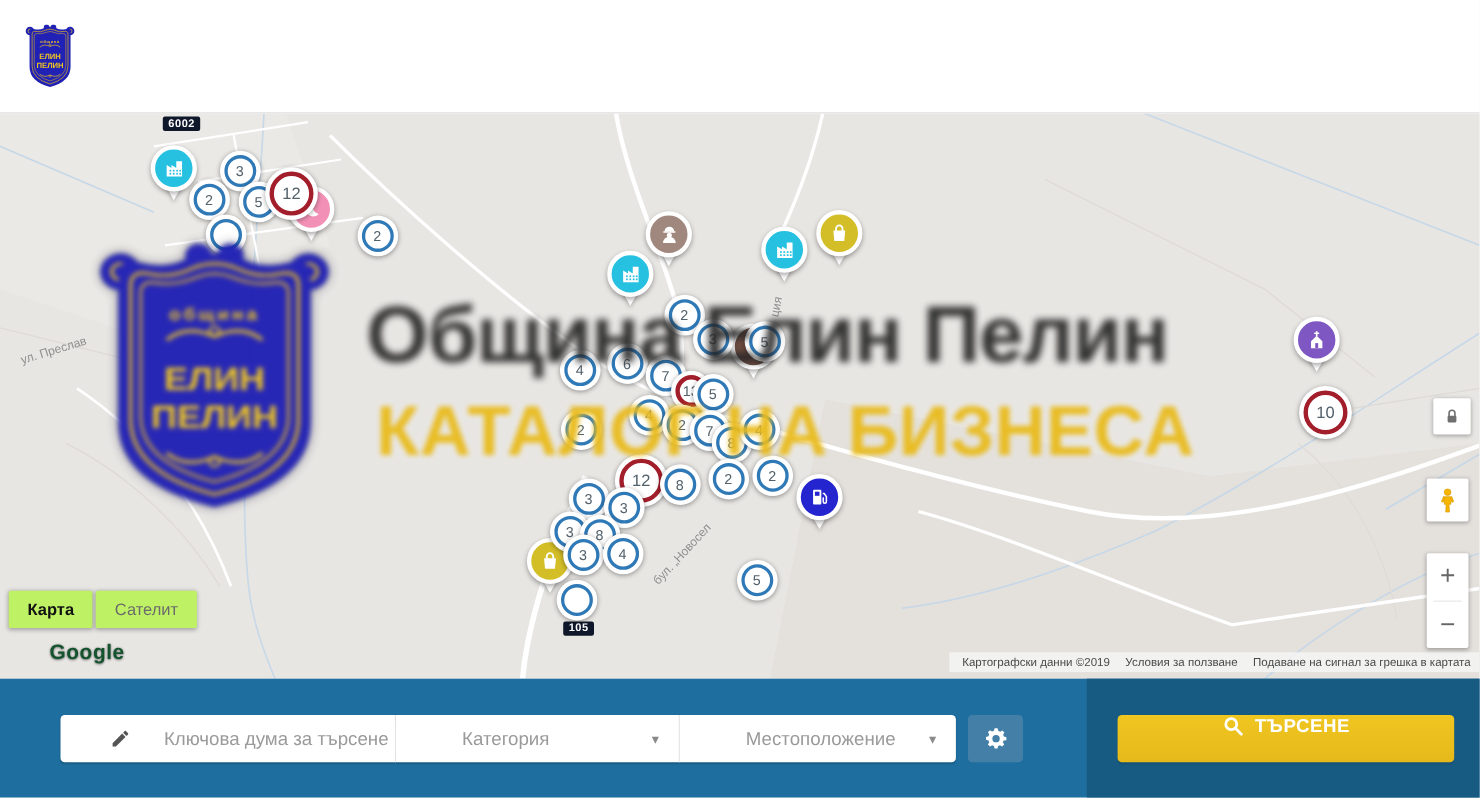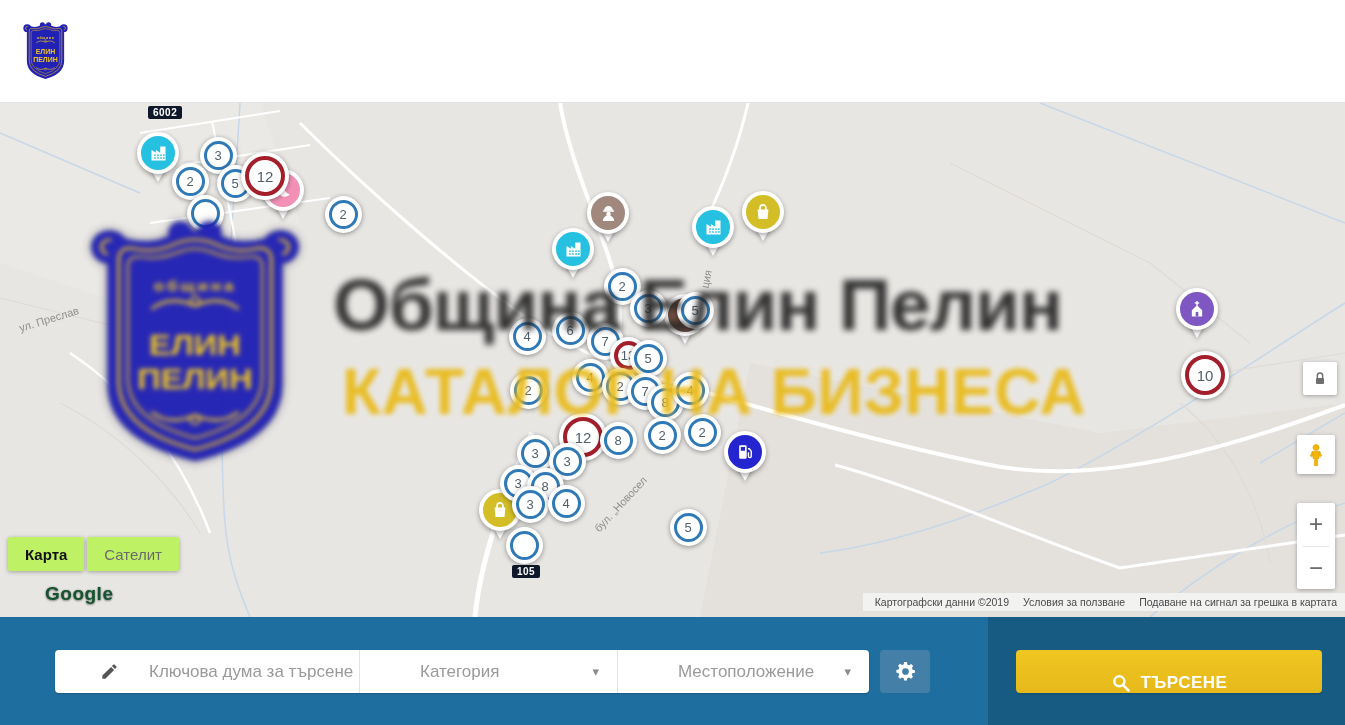--- a/index.html
+++ b/index.html
@@ -84,21 +84,21 @@
   .f-key input::placeholder { color:#9a9a9a; }
   .f-sel { display:flex; align-items:center; justify-content:space-between; padding:0 18px 0 20px; cursor:pointer; }
   .f-cat { flex:0 0 258px; border-right:1px solid #e3e3e3; }
   .f-loc { flex:1; }
   .f-sel .val { font-size:17px; color:#9a9a9a;margin-left:40px; }
   .f-sel .chev { color:#8a8a8a; font-size:13px; }
   .gear-btn { position:absolute; left:880px; top:33px; width:50px; height:43px; background:#447fa7; border-radius:4px;
               display:flex; align-items:center; justify-content:center; cursor:pointer; }
   .search-btn { position:absolute; left:1016px; top:33px; width:306px; height:43px; border:0; border-radius:4px;
                 background:linear-gradient(#f0c621,#e5b91a); box-shadow:0 2px 0 rgba(0,0,0,.08);
-                display:flex; align-items:flex-end; justify-content:center; gap:10px; cursor:pointer; }
+                display:flex; align-items:flex-start; justify-content:center; gap:10px; cursor:pointer; }
   .search-btn span { color:#fff; font-size:17px; font-weight:bold; letter-spacing:.5px;
                      font-family:"Liberation Sans",sans-serif; }
 </style>
 </head>
 <body>
 
 <svg width="0" height="0" style="position:absolute">
   <symbol id="crest" viewBox="0 0 120 152">
     <g>
       <circle cx="13" cy="16" r="10" fill="#2121b5"></circle>

